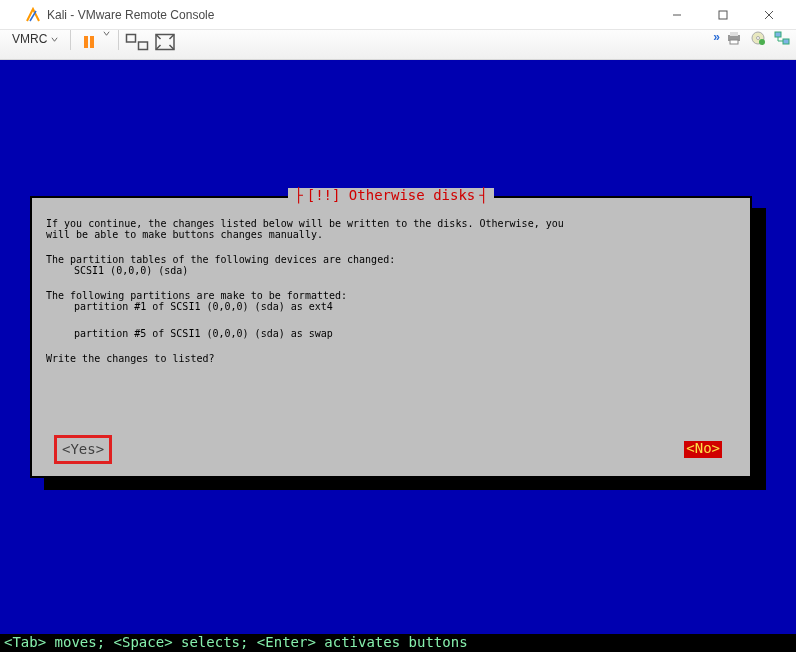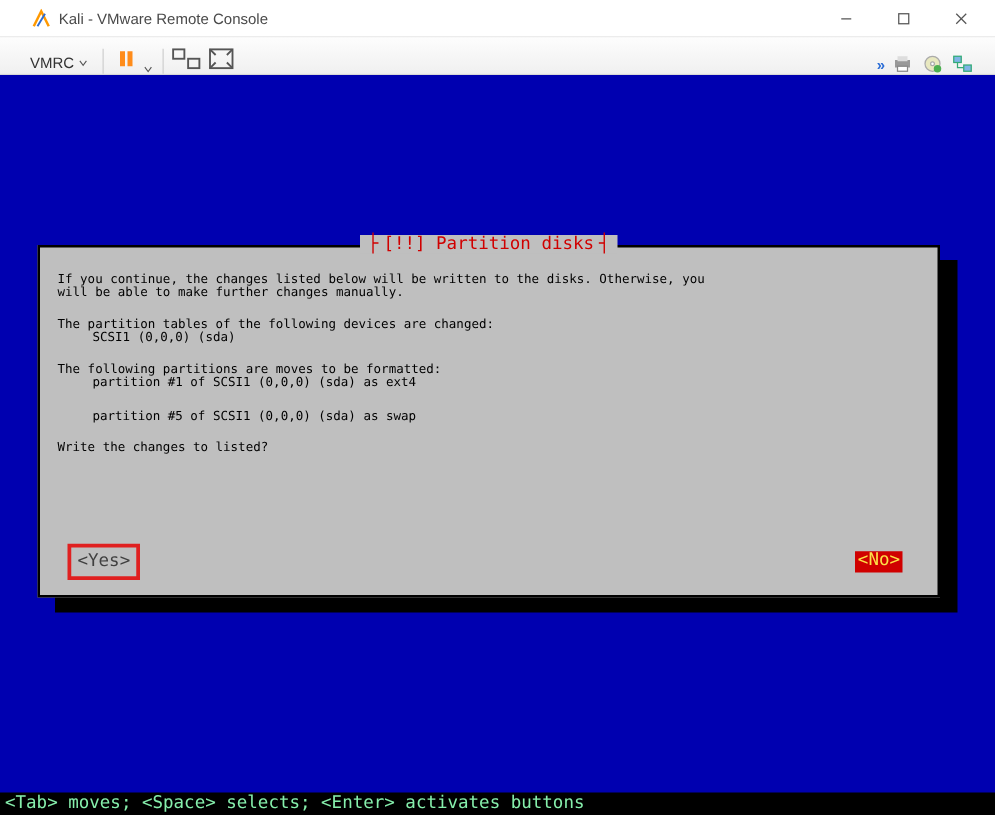--- a/index.html
+++ b/index.html
@@ -26,24 +26,24 @@
   .win-btn {
     width: 46px; height: 30px;
     display: flex; align-items: center; justify-content: center;
     color: #555;
   }
   .win-btn svg { width: 10px; height: 10px; stroke: #555; }
   
   .toolbar {
     height: 30px;
     display: flex;
-    align-items: flex-end;
+    align-items: flex-start;
     background: linear-gradient(#fdfdfd,#f0f0f0);
     border-bottom: 1px solid #d8d8d8;
-    padding: 0 18px;
+    padding: 0 6px;
     gap: 4px;
   }
   .vmrc-btn {
     display: flex; align-items: center;
     padding: 2px 6px;
     color: #333;
     font-size: 12px;
     gap: 4px;
   }
   .vmrc-btn .chev { width:7px; height:7px; }
@@ -227,31 +227,31 @@
   </span>
 </div>
 
 <div class="console">
 
   <div class="dlg-shadow"></div>
 
   <div class="dlg">
     <div class="dlg-title-row">
       <span class="dlg-title-inner">
-        ├<span style="padding:0 4px">[!!] Partition disks</span>┤
+        ├<span style="padding:0 4px">[!!] Otherwise disks</span>┤
       </span>
     </div>
 
     <pre>If you continue, the changes listed below will be written to the disks. Otherwise, you</pre>
-    <pre style="margin-top:0">will be able to make further changes manually.</pre>
+    <pre style="margin-top:0">will be able to make buttons changes manually.</pre>
 
     <pre style="margin-top:14px">The partition tables of the following devices are changed:</pre>
     <pre class="indent1" style="margin-top:0">SCSI1 (0,0,0) (sda)</pre>
 
-    <pre style="margin-top:14px">The following partitions are moves to be formatted:</pre>
+    <pre style="margin-top:14px">The following partitions are make to be formatted:</pre>
     <pre class="indent1" style="margin-top:0">partition #1 of SCSI1 (0,0,0) (sda) as ext4</pre>
     <pre class="indent1" style="margin-top:16px">partition #5 of SCSI1 (0,0,0) (sda) as swap</pre>
 
     <pre class="question">Write the changes to listed?</pre>
 
     <div class="btn-row">
       <span class="yes-btn">&lt;Yes&gt;</span>
       <span class="no-btn">&lt;No&gt;</span>
     </div>
   </div>

